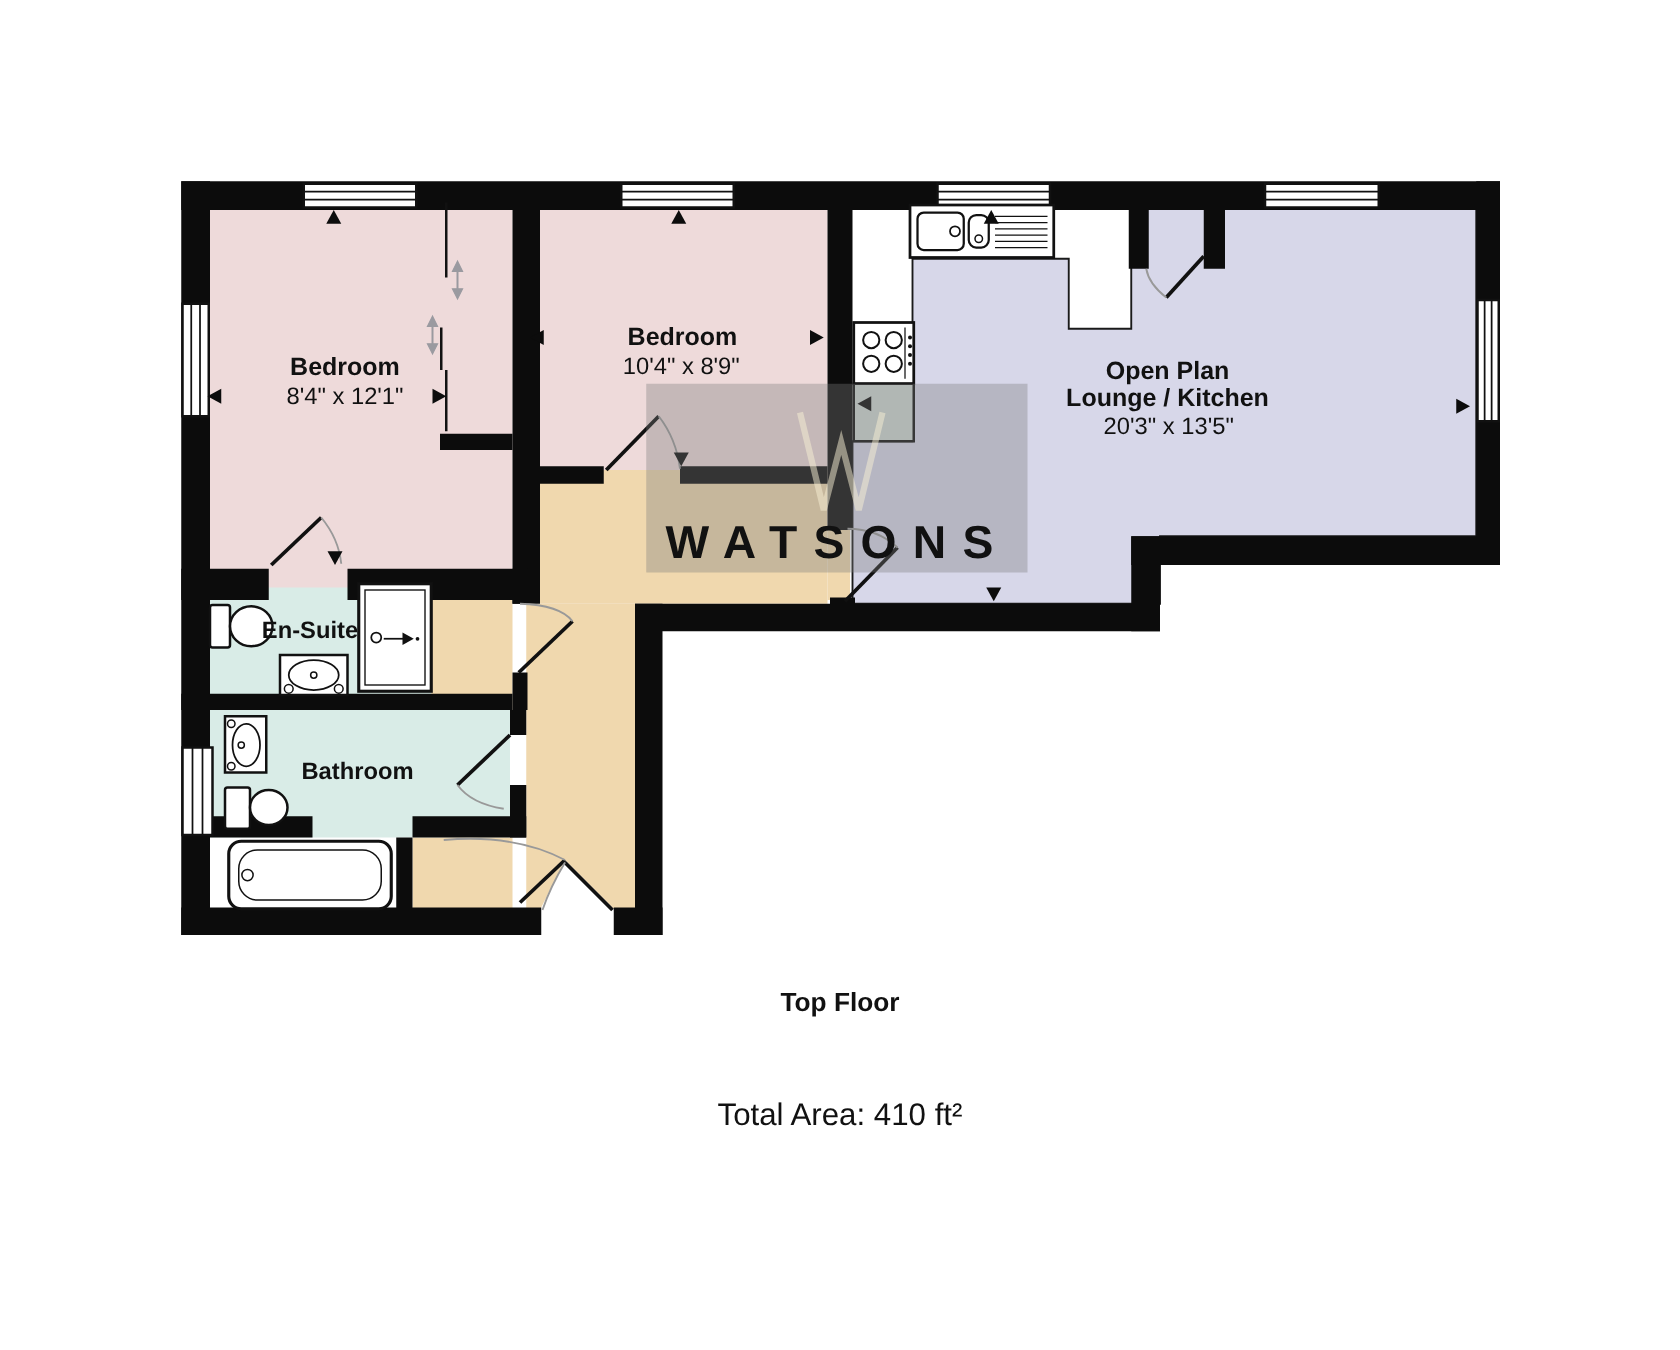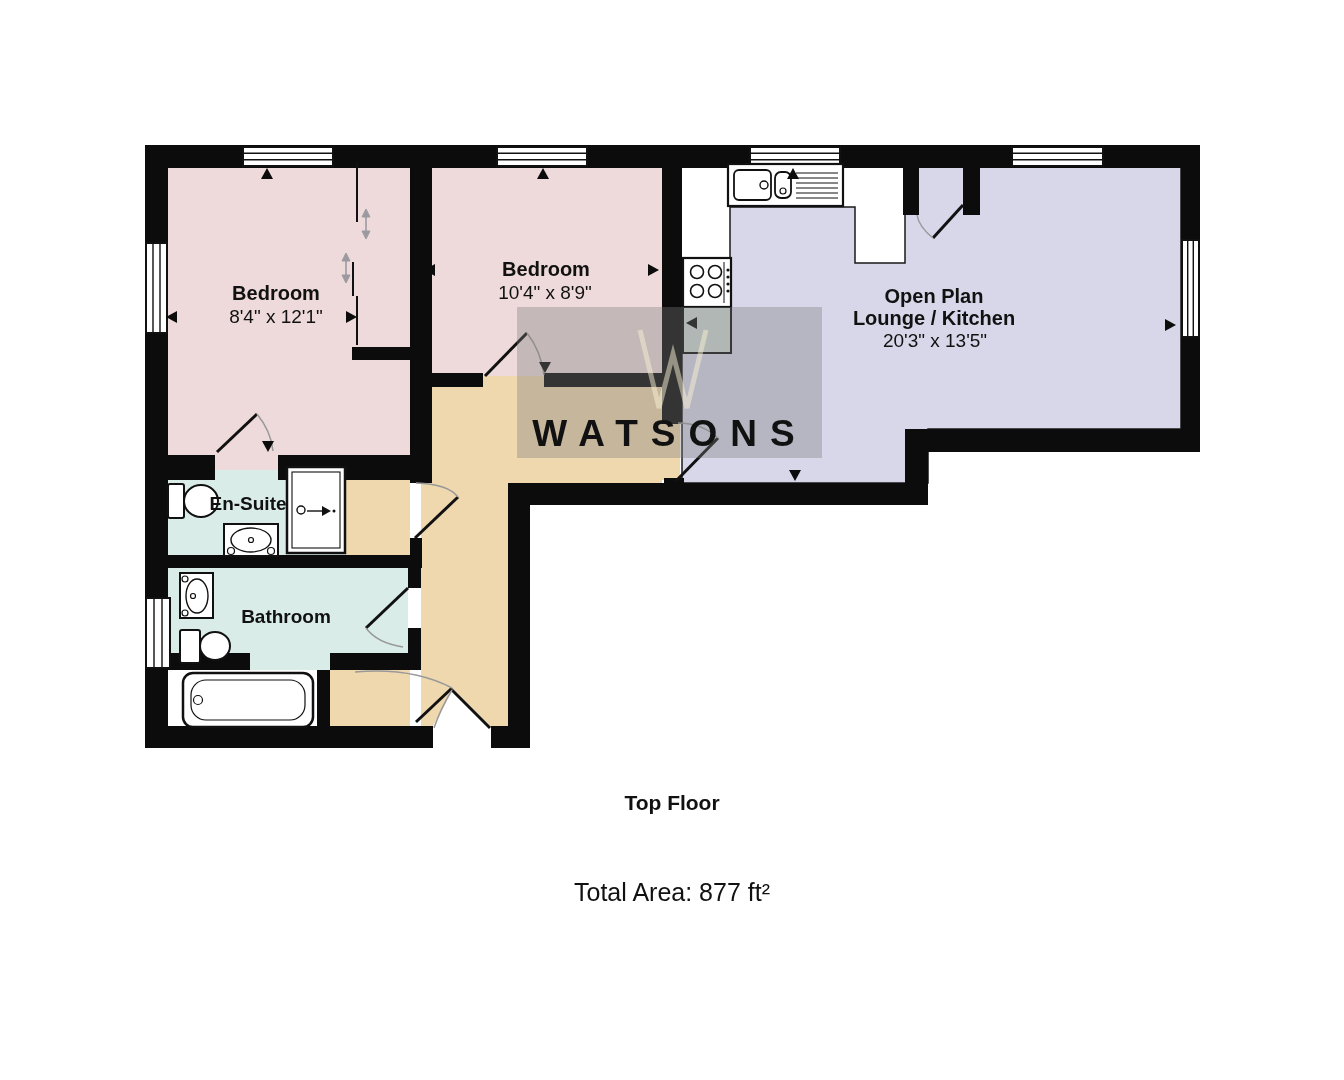--- a/index.html
+++ b/index.html
@@ -253,15 +253,15 @@
   </g>
 
   <g>
     <rect x="517" y="307" width="305" height="151" fill="rgba(125,125,125,0.36)"></rect>
     <path d="M640,330 L659,408 L673,354 L687,408 L706,330" fill="none" stroke="rgba(247,240,212,0.5)" stroke-width="5"></path>
     <text x="670" y="446" font-size="37" font-weight="600" letter-spacing="13" fill="rgba(255,255,255,0.5)" text-anchor="middle">WATSONS</text>
   </g>
 </svg>
 
   <div class="footer-line floor-label">Top Floor</div>
-  <div class="footer-line total-area">Total Area: 877 ft²</div>
+  <div class="footer-line total-area">Total Area: 410 ft²</div>
 
 </div>
 
 </body></html>

